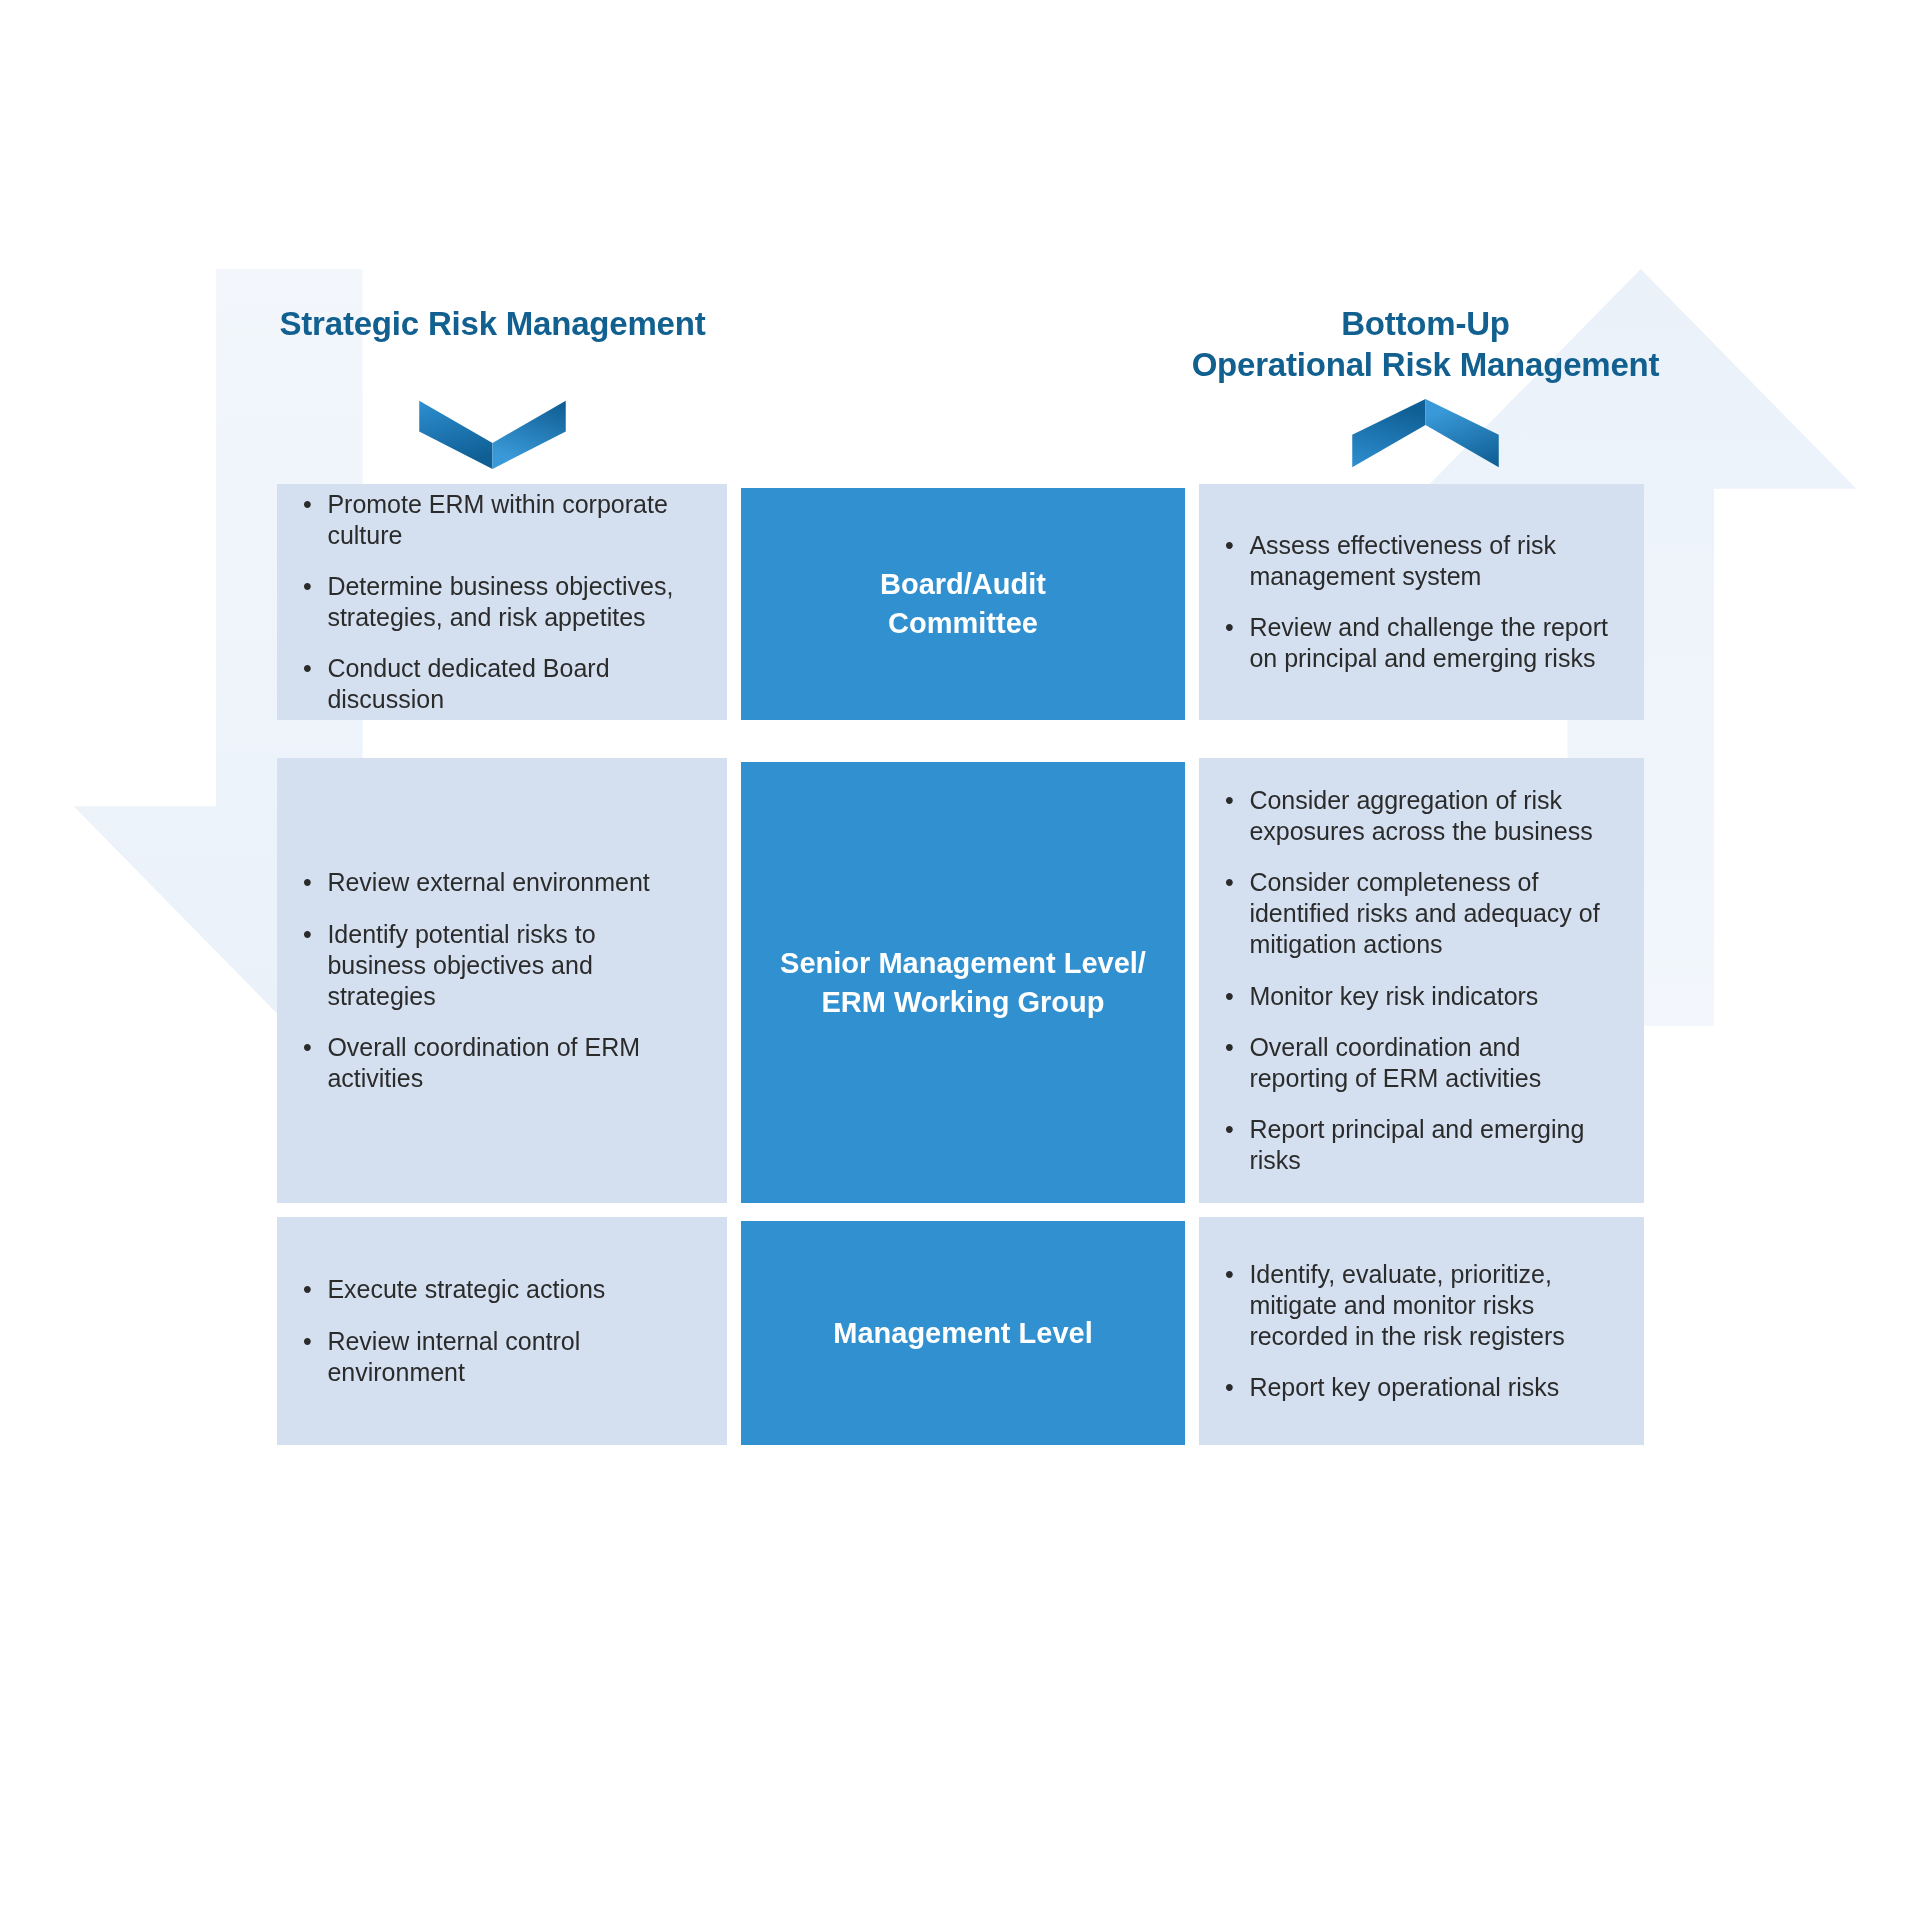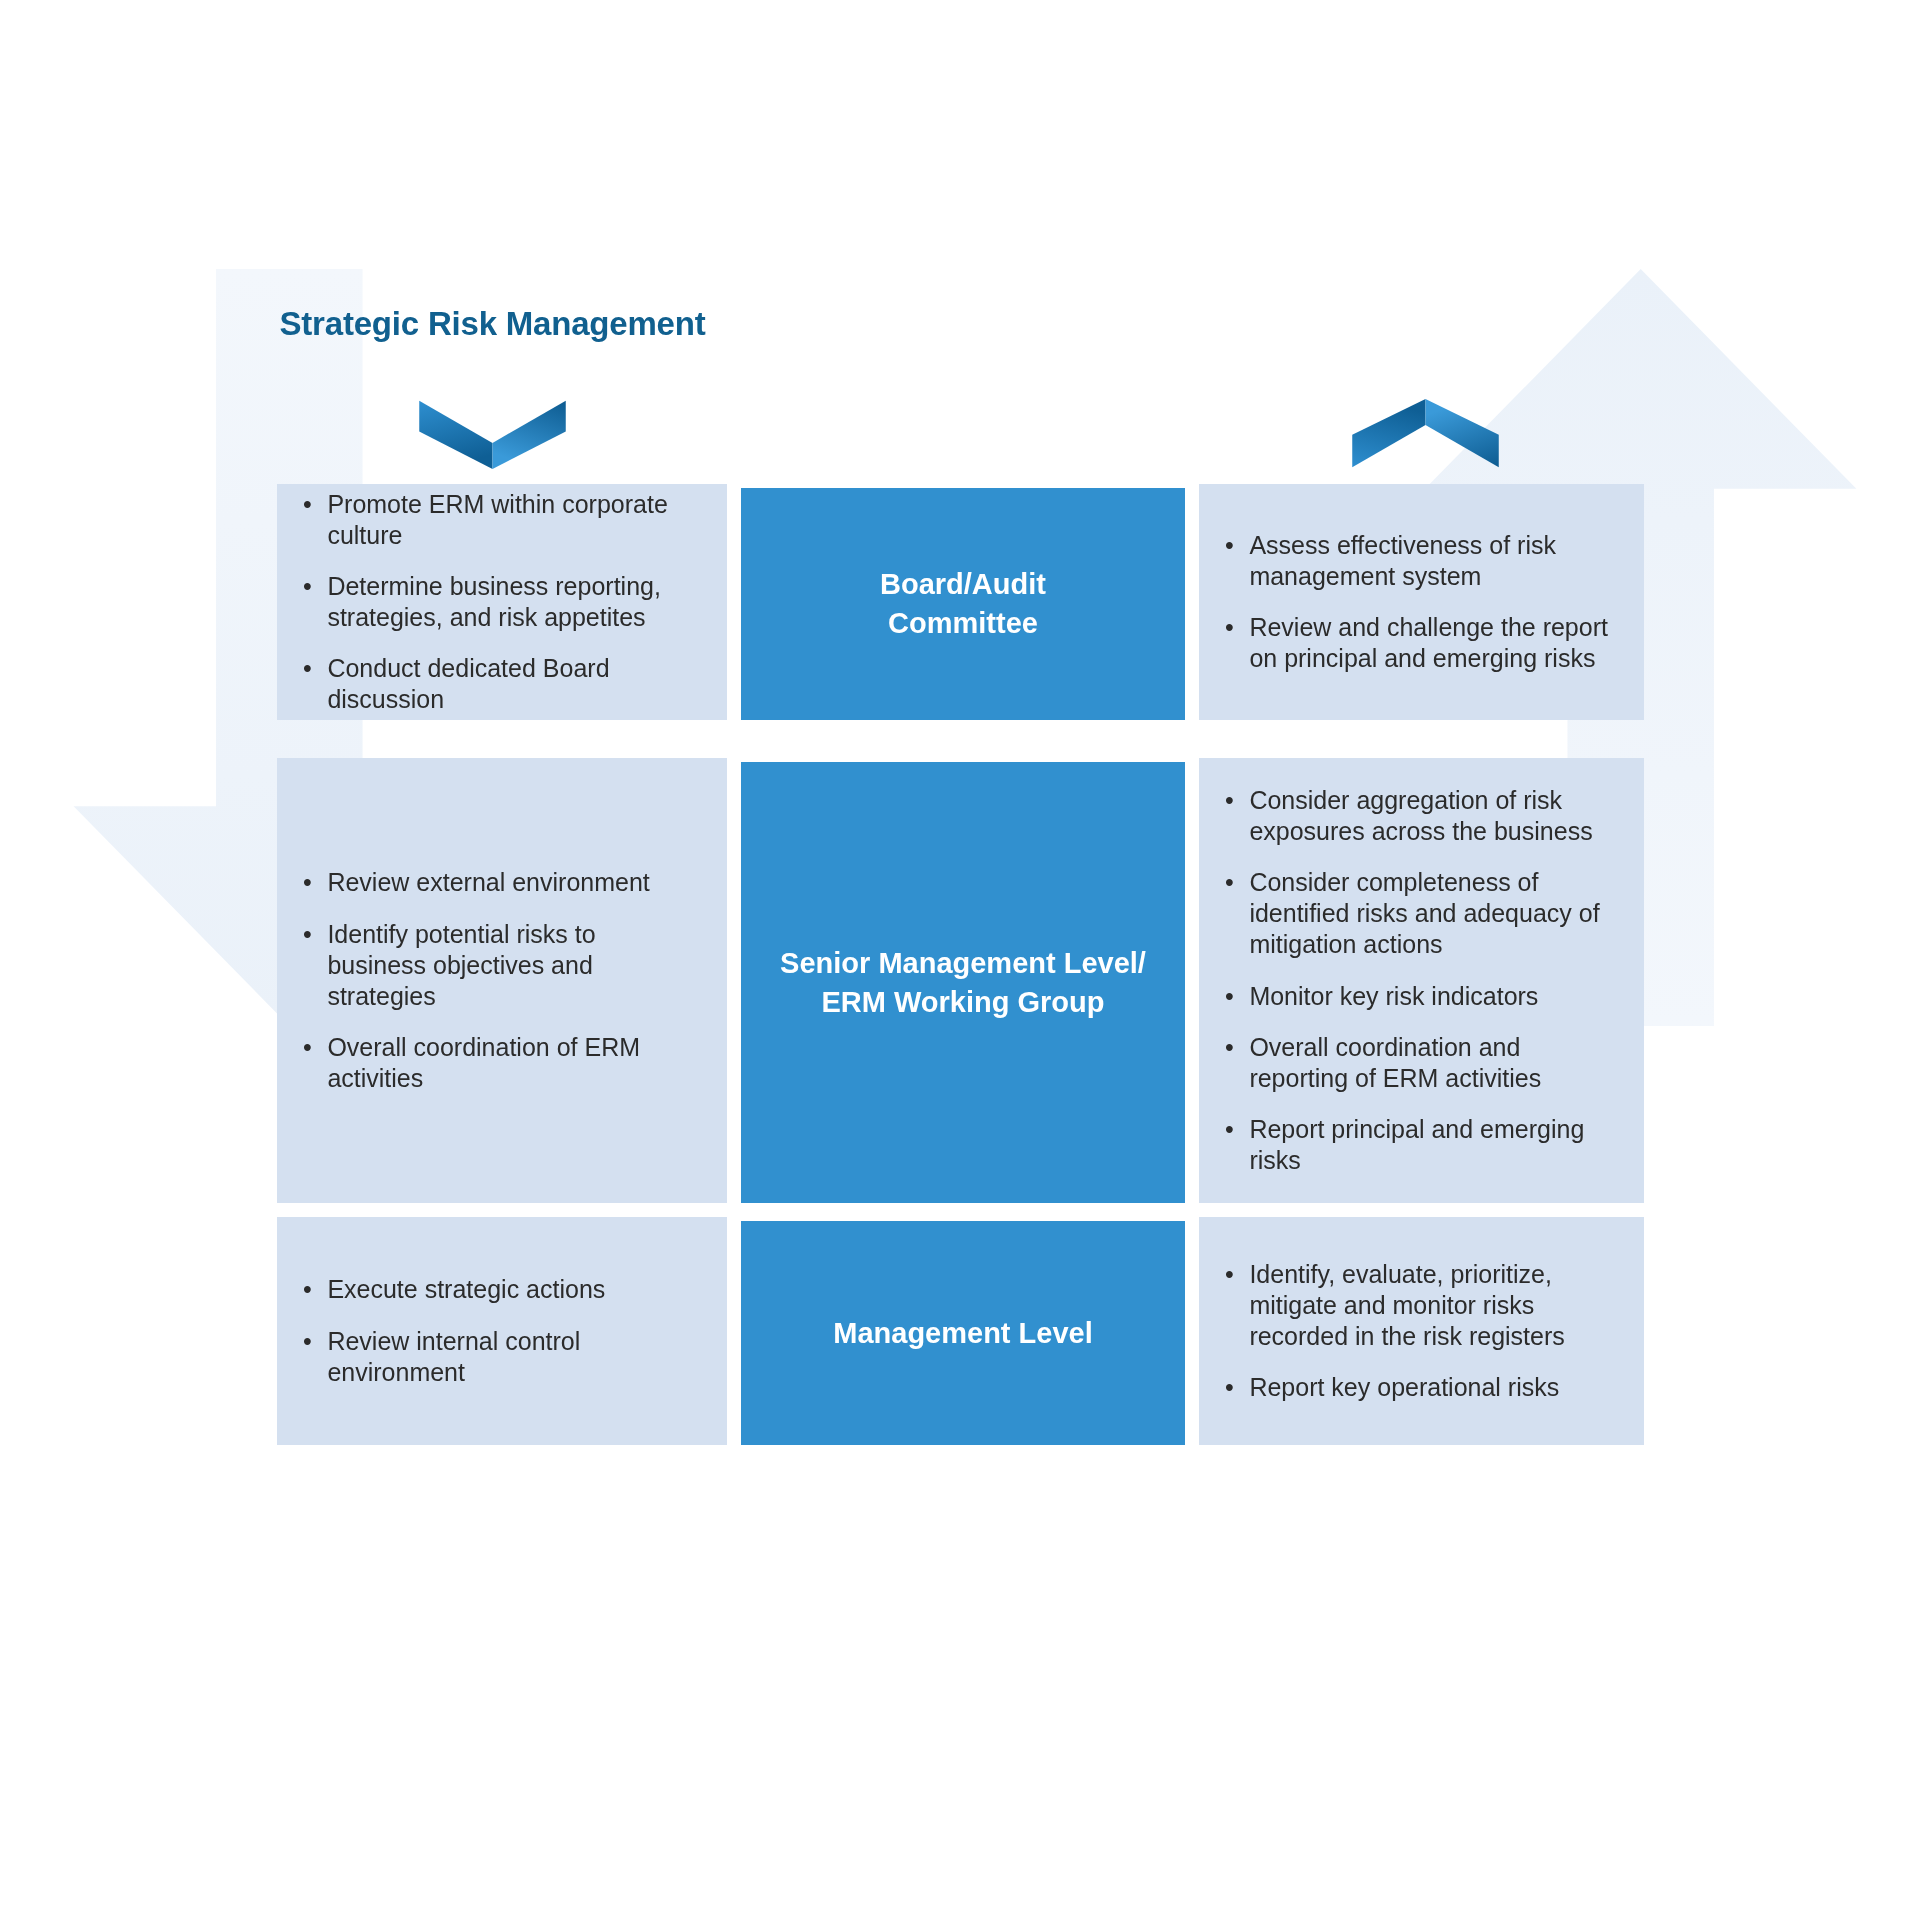--- a/index.html
+++ b/index.html
@@ -75,20 +75,24 @@
         <stop offset="100%" stop-color="#eaf1f9"></stop>
       </linearGradient>
     </defs>
     <polygon points="325,0 590,270 415,270 415,930 235,930 235,270 60,270" fill="url(#gUp)"></polygon>
   </svg>
 
   <div class="col-head" id="head-left">
     <span class="l2">Strategic Risk Management</span>
   </div>
 
+  <div class="col-head" id="head-right">
+    <span class="l1">Bottom-Up</span>
+    <span class="l2">Operational Risk Management</span>
+  </div>
 
   <svg class="chev" id="chev-left" viewBox="0 0 180 86">
     <defs>
       <linearGradient id="cL1" x1="0" y1="0" x2="0.3" y2="1">
         <stop offset="0%" stop-color="#2e8fd0"></stop>
         <stop offset="100%" stop-color="#0f5f95"></stop>
       </linearGradient>
       <linearGradient id="cL2" x1="1" y1="0" x2="0.6" y2="1">
         <stop offset="0%" stop-color="#0d5b90"></stop>
         <stop offset="100%" stop-color="#3a9ad9"></stop>
@@ -112,21 +116,21 @@
     <polygon points="0,44 90,0 90,32 0,84" fill="url(#cR1)"></polygon>
     <polygon points="180,44 90,0 90,32 180,84" fill="url(#cR2)"></polygon>
   </svg>
 
   <div id="grid">
 
     <div class="row" id="row-0">
       <div class="cell cell-side">
         <ul class="bullets">
           <li>Promote ERM within corporate culture</li>
-          <li>Determine business reporting, strategies, and risk appetites</li>
+          <li>Determine business objectives, strategies, and risk appetites</li>
           <li>Conduct dedicated Board discussion</li>
         </ul>
       </div>
       <div class="cell cell-center">
         <span class="center-label">Board/Audit
 Committee</span>
       </div>
       <div class="cell cell-side cell-right">
         <ul class="bullets">
           <li>Assess effectiveness of risk management system</li>

